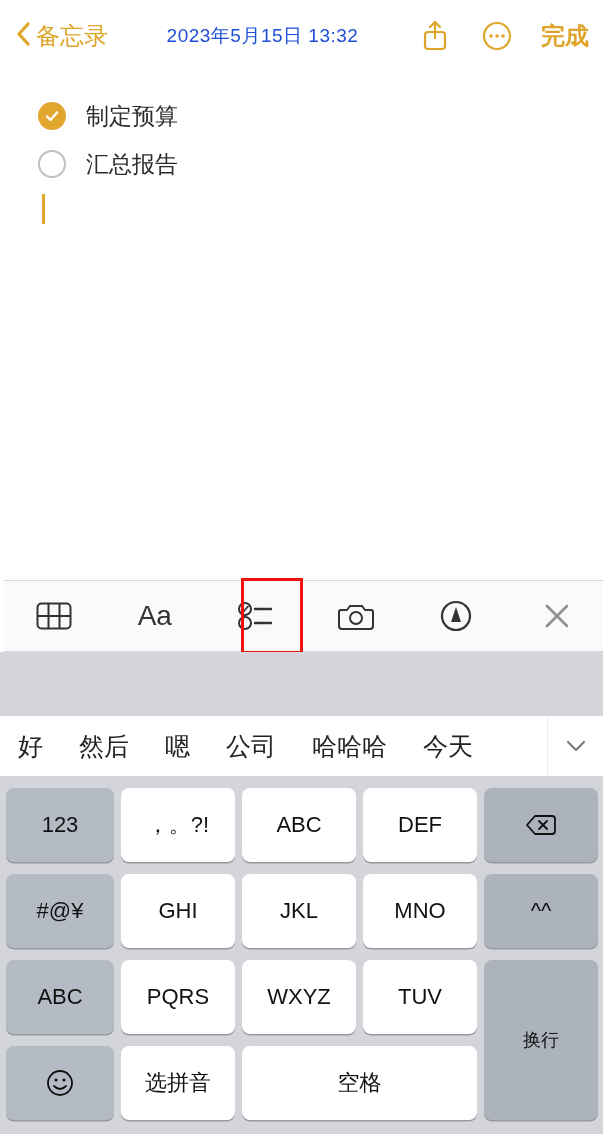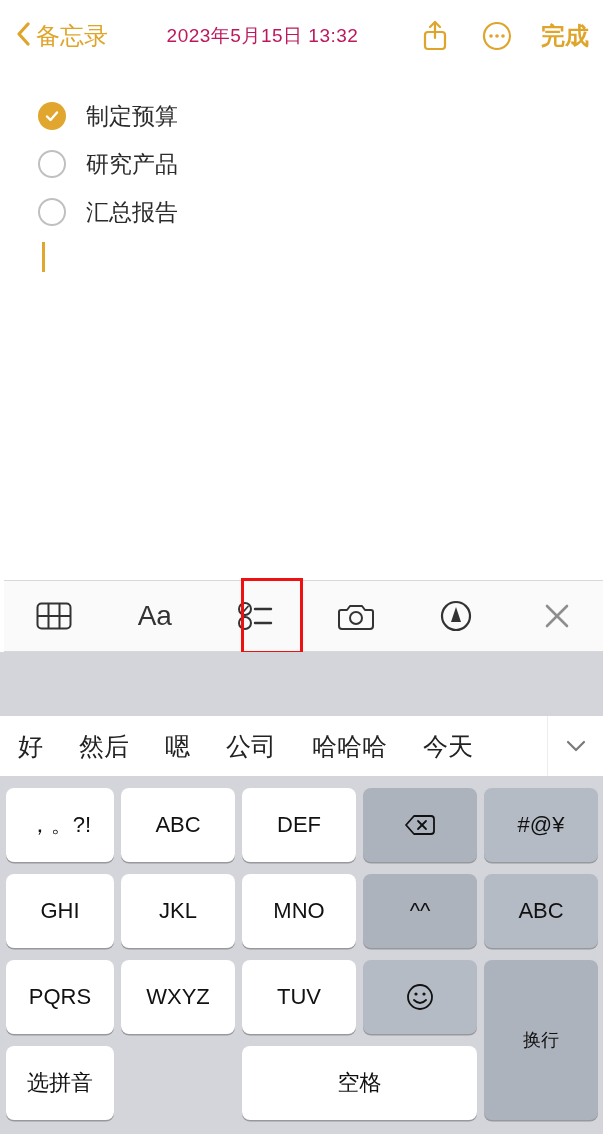--- a/index.html
+++ b/index.html
@@ -4,21 +4,21 @@
   <style>
     * { margin: 0; padding: 0; box-sizing: border-box; -webkit-font-smoothing: antialiased; }
     html, body { width: 603px; height: 1134px; font-family: -apple-system, "Helvetica Neue", Arial, sans-serif; background: #fff; overflow: hidden; }
 
     
     .header { height: 72px; display: flex; align-items: center; padding: 0 14px; }
     .back { display: flex; color: #dfa52b; font-size: 24px; flex: 0 0 auto; }
     .back-chev { width: 18px; height: 28px; display:flex; align-items:center; justify-content:center;}
     .back-label { margin-left: 4px; }
     .hdr-spacer { flex: 1; position: relative; text-align:center; }
-    .ghost-date { color:#be185d; font-size:19px; letter-spacing:0.5px; position:absolute; left:50%; top:50%; transform:translate(-50%, -50%); white-space:nowrap; }
+    .ghost-date { color:#1d4ed8; font-size:19px; letter-spacing:0.5px; position:absolute; left:50%; top:50%; transform:translate(-50%, -50%); white-space:nowrap; }
     .hdr-right { display: flex; align-items: center; gap: 26px; font-weight: bold; }
     .hdr-icon { width: 36px; height: 36px; display:flex; align-items:center; justify-content:center; color:#dfa52b; }
     .done-btn { color:#dfa52b; font-size: 24px; }
 
     
     .note { padding: 4px 38px 0 38px; }
     .note-title { font-size: 40px; font-weight: 700; letter-spacing: 1px; color:#111; }
     .todo-list { margin-top: 16px; }
     .todo-item { display:flex; align-items:center; height:48px; }
     .todo-bullet { width:28px; height:28px; border-radius:50%; display:flex; align-items:center; justify-content:center; flex:0 0 auto; }
@@ -97,24 +97,20 @@
     <div class="todo-item">
       <span class="todo-bullet checked">
         <svg width="16" height="16" viewBox="0 0 16 16">
             <path d="M3 8.5 L6.5 12 L13 4.5" stroke="#fff" stroke-width="2.4" fill="none" stroke-linecap="round" stroke-linejoin="round"></path>
           </svg>
       </span>
       <span class="todo-text">制定预算</span>
     </div>
     <div class="todo-item">
       <span class="todo-bullet unchecked"></span>
-      <span class="todo-text">研究产品</span>
-    </div>
-    <div class="todo-item">
-      <span class="todo-bullet unchecked"></span>
       <span class="todo-text">汇总报告</span>
     </div>
     <div class="cursor-line">
       <span class="cursor-caret"></span>
     </div>
   </div>
 </div>
 
 <div class="fmt-bar">
   <div class="fmt-slot">
@@ -173,20 +169,21 @@
   <div class="cand-expand">
     <svg width="20" height="12" viewBox="0 0 20 12">
         <path d="M2 2 L10 10 L18 2" stroke="#7a7a7a" stroke-width="2.2" fill="none" stroke-linecap="round" stroke-linejoin="round"></path>
       </svg>
   </div>
 </div>
 
 <div class="kbd">
   <div class="kbd-grid">
 
+    <div class="key gray">123</div>
     <div class="key white">，。?!</div>
     <div class="key white">ABC</div>
     <div class="key white">DEF</div>
     <div class="key graydark">
       <svg width="32" height="24" viewBox="0 0 32 24">
         <path d="M10 3 h17 a3 3 0 0 1 3 3 v12 a3 3 0 0 1 -3 3 H10 L2 12 z" stroke="#111" stroke-width="1.8" fill="none" stroke-linejoin="round"></path>
         <line x1="14" y1="8" x2="22" y2="16" stroke="#111" stroke-width="1.8" stroke-linecap="round"></line>
         <line x1="22" y1="8" x2="14" y2="16" stroke="#111" stroke-width="1.8" stroke-linecap="round"></line>
       </svg>
     </div>

